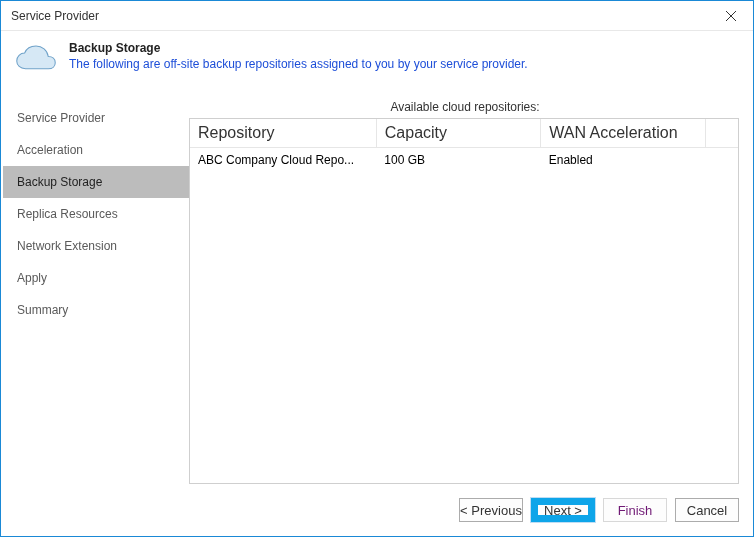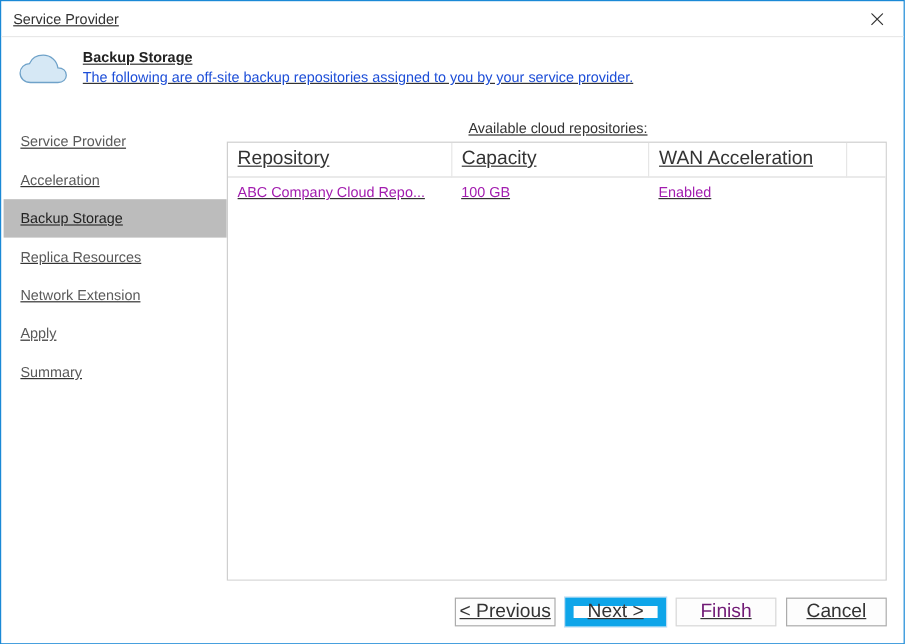--- a/index.html
+++ b/index.html
@@ -10,21 +10,20 @@
       color: #333;
     }
     .window {
       width: 754px;
       height: 537px;
       border: 1px solid #1a89d6;
       background: #fff;
       display: flex;
       flex-direction: column;
       position: relative;
-      text-decoration: underline;
     }
     .titlebar {
       height: 30px;
       display: flex;
       align-items: center;
       justify-content: space-between;
       padding: 0 0 0 10px;
       border-bottom: 1px solid #e8e8e8;
     }
     .titlebar-title {
@@ -116,38 +115,38 @@
       border-right: 1px solid #e6e6e6;
       border-bottom: 1px solid #e6e6e6;
       background: #fff;
       white-space: nowrap;
       overflow: hidden;
       text-overflow: ellipsis;
     }
     th:last-child { border-right: none; }
     td {
       font-size: 12px;
-      color: #a21caf;
+      color: #000000;
       padding: 5px 8px;
       white-space: nowrap;
       overflow: hidden;
       text-overflow: ellipsis;
     }
     .footer {
       display: flex;
       justify-content: flex-end;
       gap: 8px;
       padding: 14px;
     }
     .btn {
-      width: 84px;
+      width: 64px;
       height: 24px;
       border: 1px solid #acacac;
       background: #fdfdfd;
-      font-size: 16px;
+      font-size: 13px;
       color: #333;
       cursor: pointer;
       display: flex;
       align-items: center;
       justify-content: center;
     }
     .btn.primary {
       border: 7px solid #0ea5e9;
       box-shadow: 0 0 0 1px rgba(47,143,216,0.3);
     }

